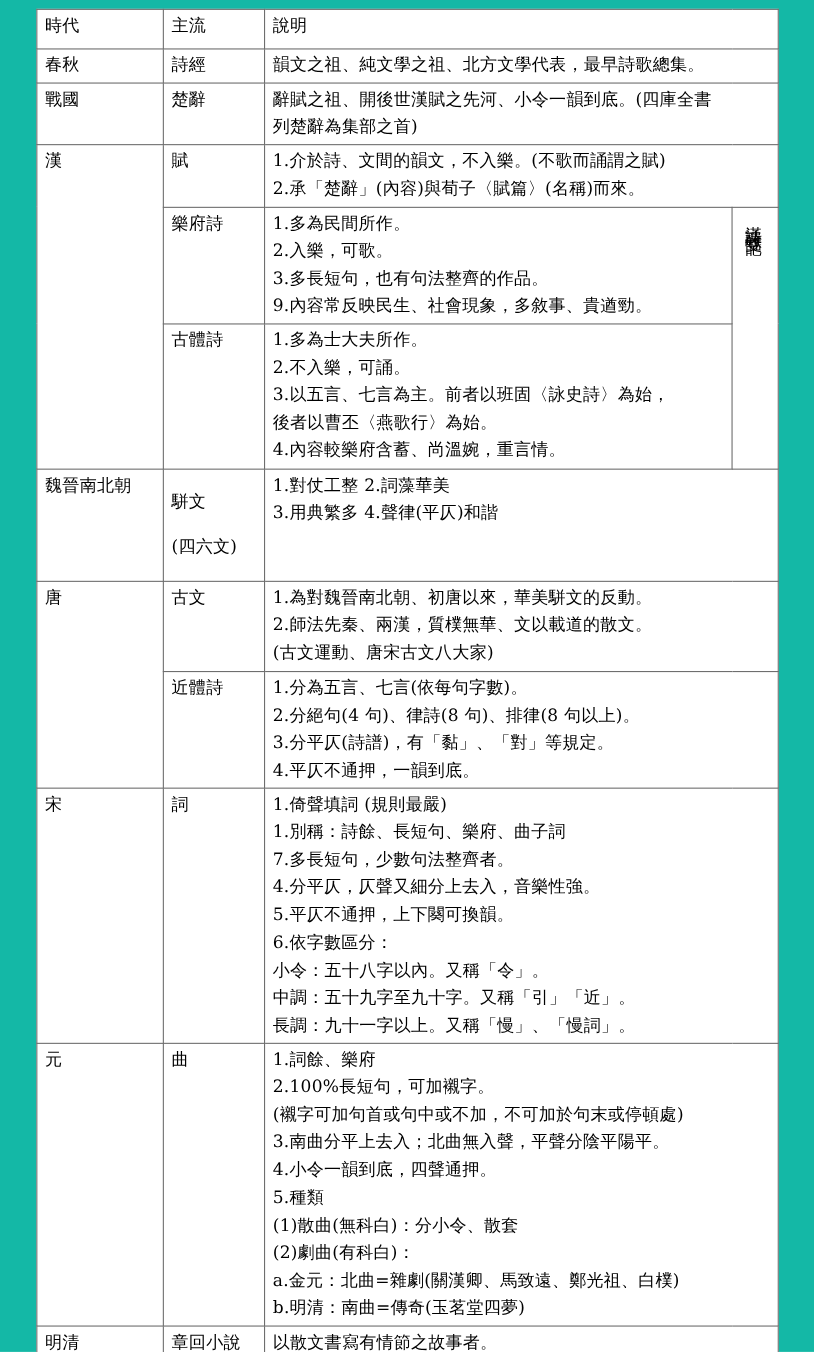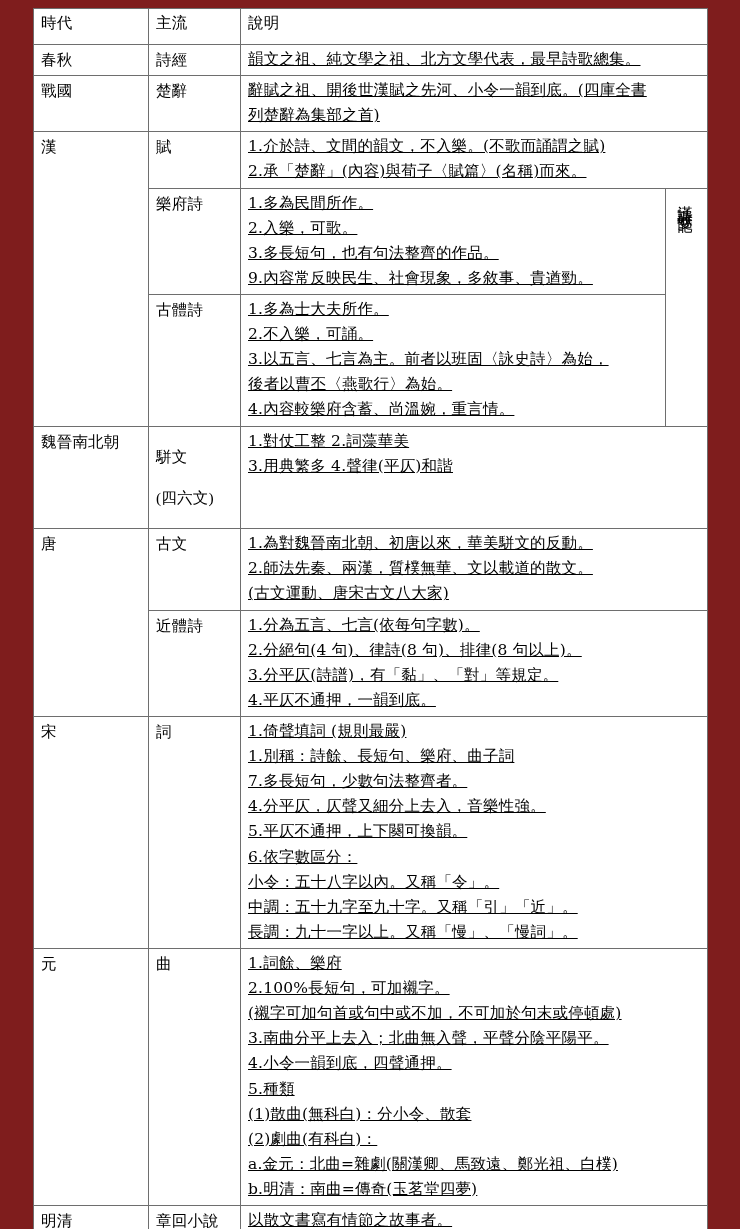--- a/index.html
+++ b/index.html
@@ -11,21 +11,21 @@
     width: 740px;
     height: 1229px;
     font-family: "DejaVu Serif", "Liberation Serif", serif;
     color: #000000;
     overflow: hidden;
   }
   #sheet {
     position: relative;
     width: 740px;
     height: 1229px;
-    background: #7f1d1d;
+    background: #14b8a6;
   }
   table.lit-table {
     position: absolute;
     left: 33px;
     top: 8px;
     width: 674px;
     border-collapse: collapse;
     table-layout: fixed;
     background: #fff;
   }
@@ -45,26 +45,24 @@
   col.c-side  { width: 42px;  }
 
   .hdr td {
     text-align: center;
     height: 30px;
     vertical-align: middle;
     padding-top: 3px;
   }
   .era-cell, .main-cell {
     white-space: nowrap;
-    font-family: Liberation Serif, serif;
   }
   .desc-cell p {
     margin: 0;
     padding: 0;
-    text-decoration: underline;
   }
   .side-cell {
     text-align: center;
     vertical-align: top;
     padding: 10px 4px 4px 4px;
   }
   .vert {
     writing-mode: vertical-rl;
     text-orientation: upright;
     display: inline-block;

